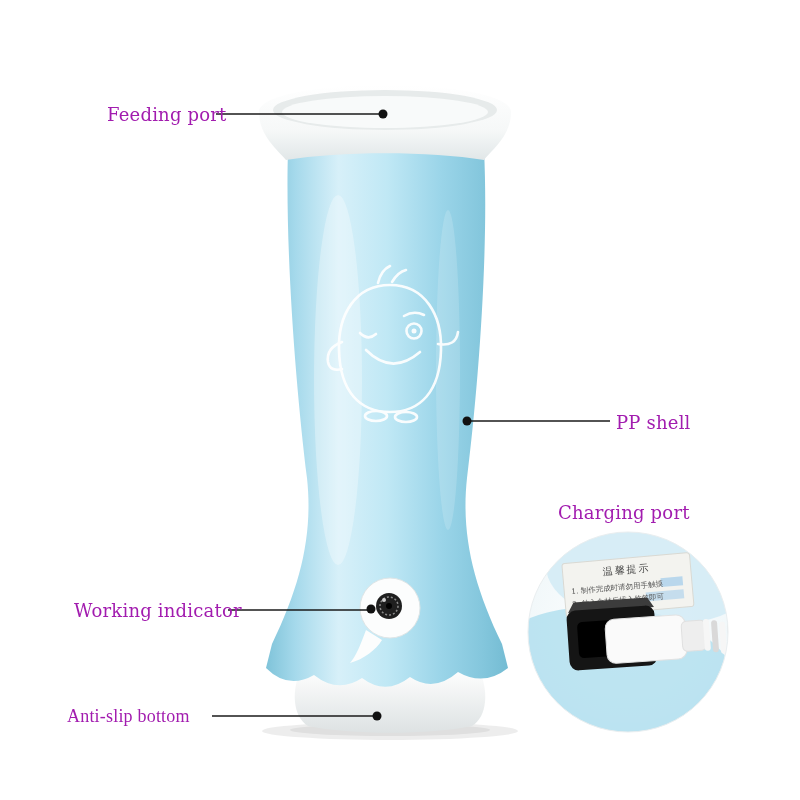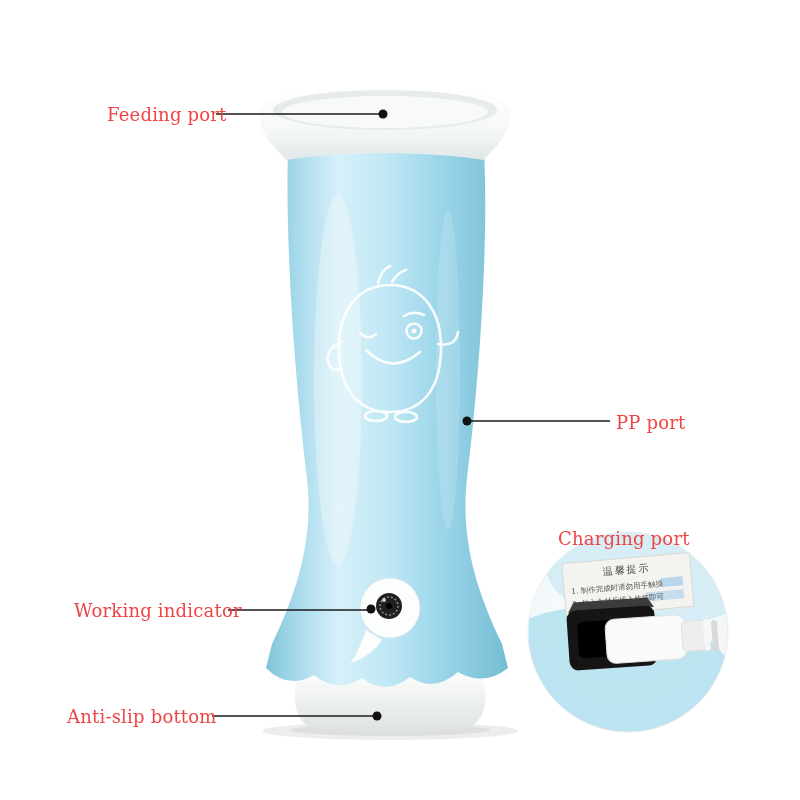--- a/index.html
+++ b/index.html
@@ -3,21 +3,21 @@
 <meta charset="utf-8">
 <style>
   html,body { margin:0; padding:0; background:#fff; }
   .stage {
     position:relative; width:800px; height:800px; background:#ffffff;
     overflow:hidden; font-family:"DejaVu Serif", serif;
   }
   .stage svg { position:absolute; left:0; top:0; }
   .callout {
     position:absolute; transform:translateY(-50%);
-    font-size:18px; color:#ef4444; white-space:nowrap; letter-spacing:0.2px;
+    font-size:18px; color:#a21caf; white-space:nowrap; letter-spacing:0.2px;
   }
 </style>
 </head>
 <body>
 
 <div class="stage">
 
   <svg width="800" height="800" viewBox="0 0 800 800">
     <defs>
       <linearGradient id="bodyG" x1="0" y1="0" x2="1" y2="0">
@@ -142,18 +142,18 @@
     </g>
     <g fill="#111111">
       <circle cx="383" cy="114" r="4.5"></circle>
       <circle cx="467" cy="421" r="4.5"></circle>
       <circle cx="371" cy="609" r="4.5"></circle>
       <circle cx="377" cy="716" r="4.5"></circle>
     </g>
   </svg>
 
   <div class="callout" style="left:107px; top:114px;">Feeding port</div>
-  <div class="callout" style="left:616px; top:422px;">PP port</div>
-  <div class="callout" style="left:558px; top:538px;">Charging port</div>
+  <div class="callout" style="left:616px; top:422px;">PP shell</div>
+  <div class="callout" style="left:558px; top:512px;">Charging port</div>
   <div class="callout" style="left:74px; top:610px;">Working indicator</div>
-  <div class="callout" style="left:67px; top:716px;">Anti-slip bottom</div>
+  <div class="callout" style="left:67px; top:716px;font-family:Liberation Serif, serif;">Anti-slip bottom</div>
 
 </div>
 
 </body></html>

